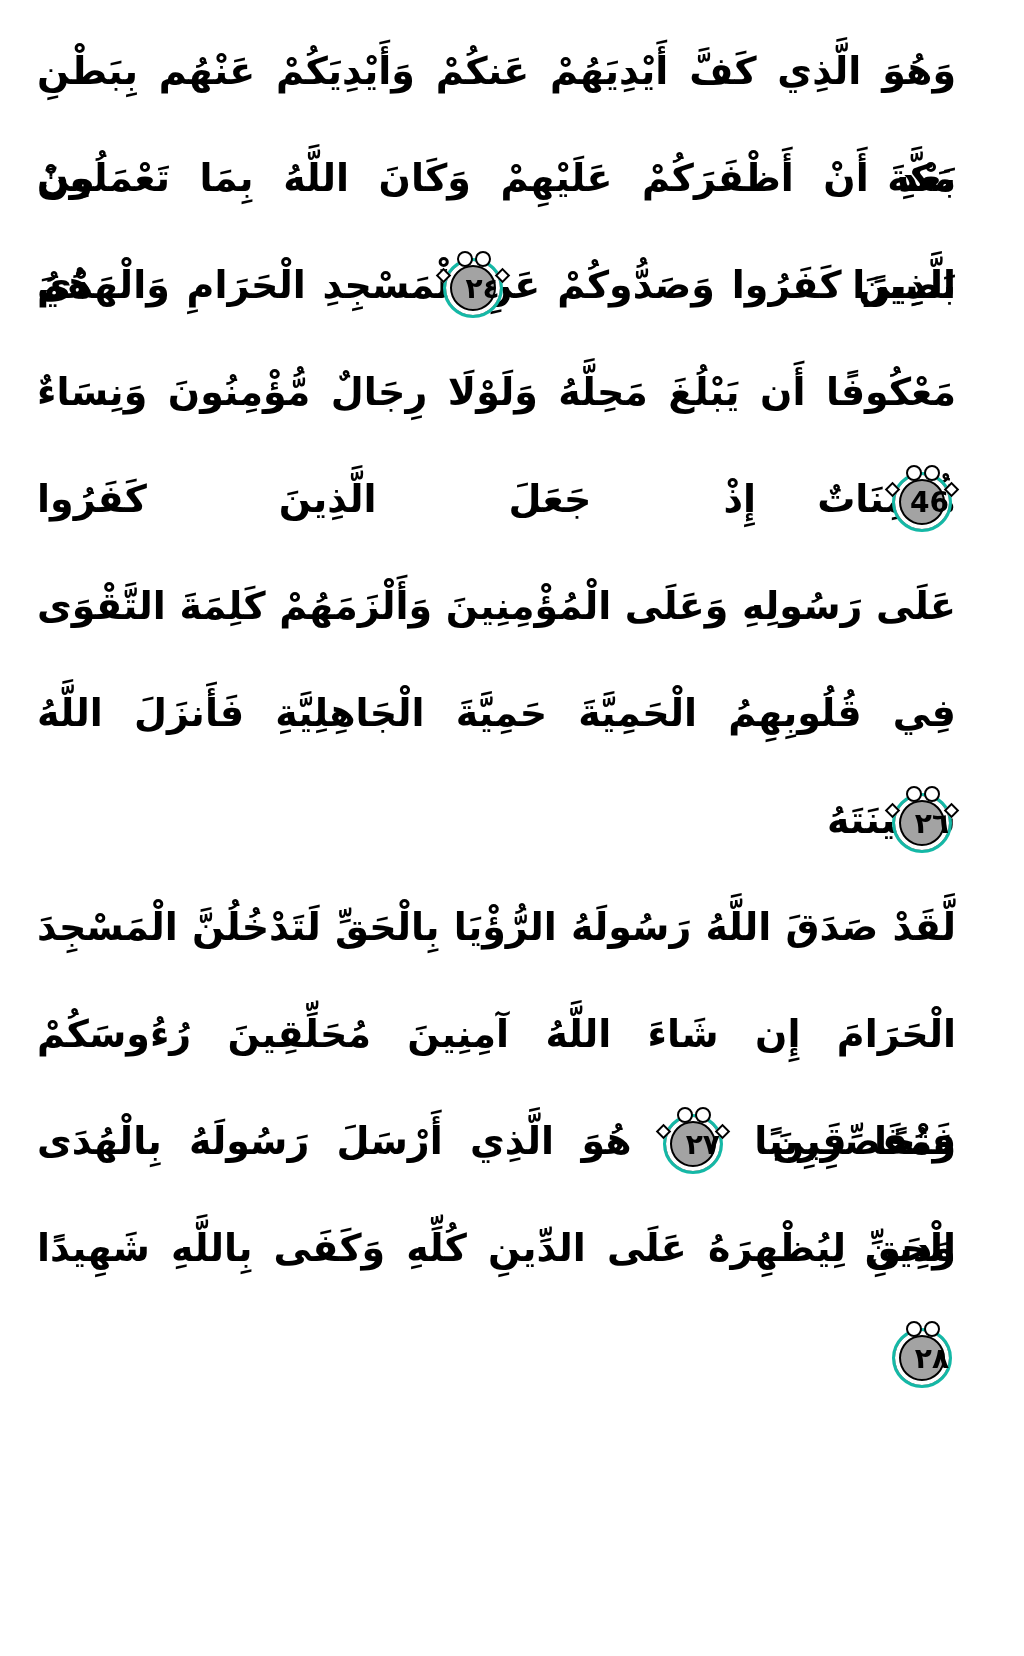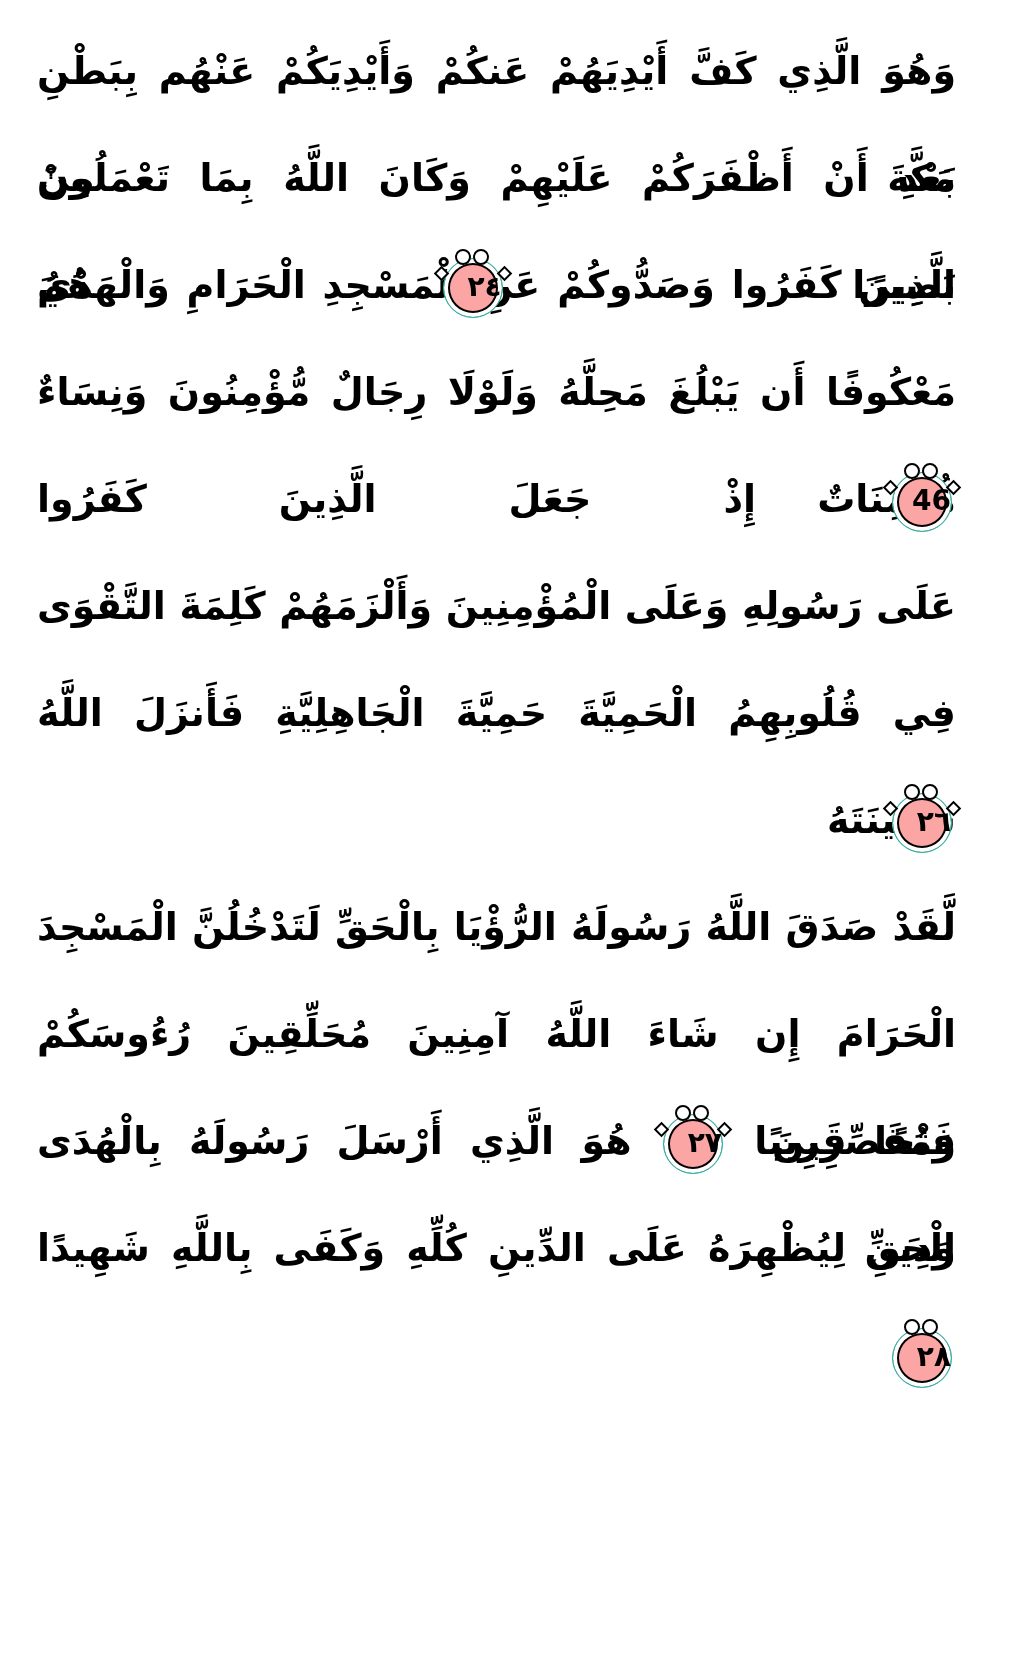--- a/index.html
+++ b/index.html
@@ -32,22 +32,22 @@
     white-space: normal;
   }
   .ayah-text {
     letter-spacing: 0.5px;
   }
   .verse-marker {
     position: relative;
     display: inline-block;
     width: 60px;
     height: 60px;
-    background: #fca5a5;
-    border: 1px solid #14b8a6;
+    background: #a3a3a3;
+    border: 3px solid #14b8a6;
     border-radius: 50%;
     box-shadow: inset 0 0 0 4px #ffffff, inset 0 0 0 6px #000000;
     vertical-align: middle;
     text-align: center;
     margin: 0 4px;
   }
   .vm-num {
     display: block;
     width: 100%;
     height: 100%;

